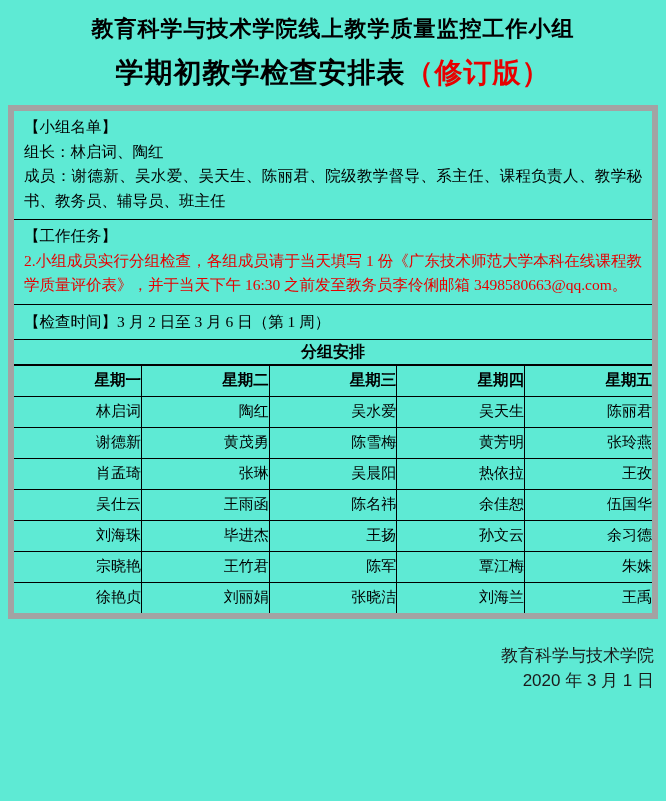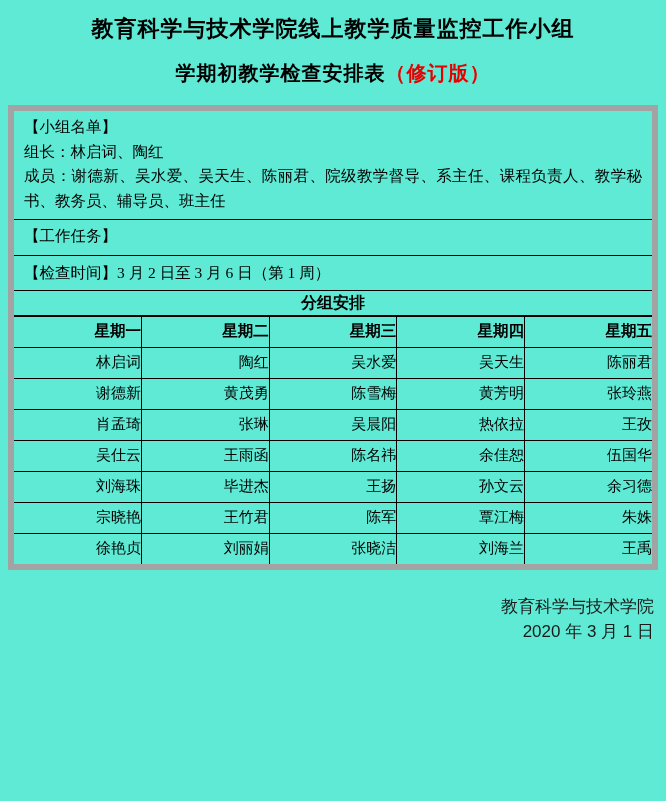--- a/index.html
+++ b/index.html
@@ -7,21 +7,21 @@
     width:666px;height:801px;box-sizing:border-box;
     padding:0 8px;position:relative;overflow:hidden;
     font-family:"Liberation Serif","DejaVu Serif",serif;
     color:#000;background:#5eead4;
   }
   .doc-title{
     font-size:22px;font-weight:bold;text-align:center;
     margin:14px 0 0;line-height:30px;letter-spacing:1px;
   }
   .doc-subtitle{
-    font-size:20px;font-weight:bold;text-align:center;
+    font-size:28px;font-weight:bold;text-align:center;
     margin:14px 0 0;line-height:30px;letter-spacing:1px;
   }
   .red{color:var(--accent-red,#e80000);}
   .doc-table{
     margin-top:17px;border:6px solid #a3a3a3;
   }
   .block{
     border-bottom:1px solid #000;
     padding:4px 10px 6px;
     font-size:15.5px;line-height:24.5px;
@@ -65,20 +65,21 @@
   <div class="doc-table">
 
     <div class="block">
       <p>【小组名单】</p>
       <p>组长：林启词、陶红</p>
       <p>成员：谢德新、吴水爱、吴天生、陈丽君、院级教学督导、系主任、课程负责人、教学秘书、教务员、辅导员、班主任</p>
     </div>
 
     <div class="block">
       <p>【工作任务】</p>
+      <p class="red">2.小组成员实行分组检查，各组成员请于当天填写 1 份《广东技术师范大学本科在线课程教学质量评价表》，并于当天下午 16:30 之前发至教务员李伶俐邮箱 3498580663@qq.com。</p>
     </div>
 
     <div class="block check-time">【检查时间】3 月 2 日至 3 月 6 日（第 1 周）</div>
 
     <div class="block group-title">分组安排</div>
 
     <table class="sched">
       <thead>
         <tr id="sched-head">
             <th>星期一</th>

